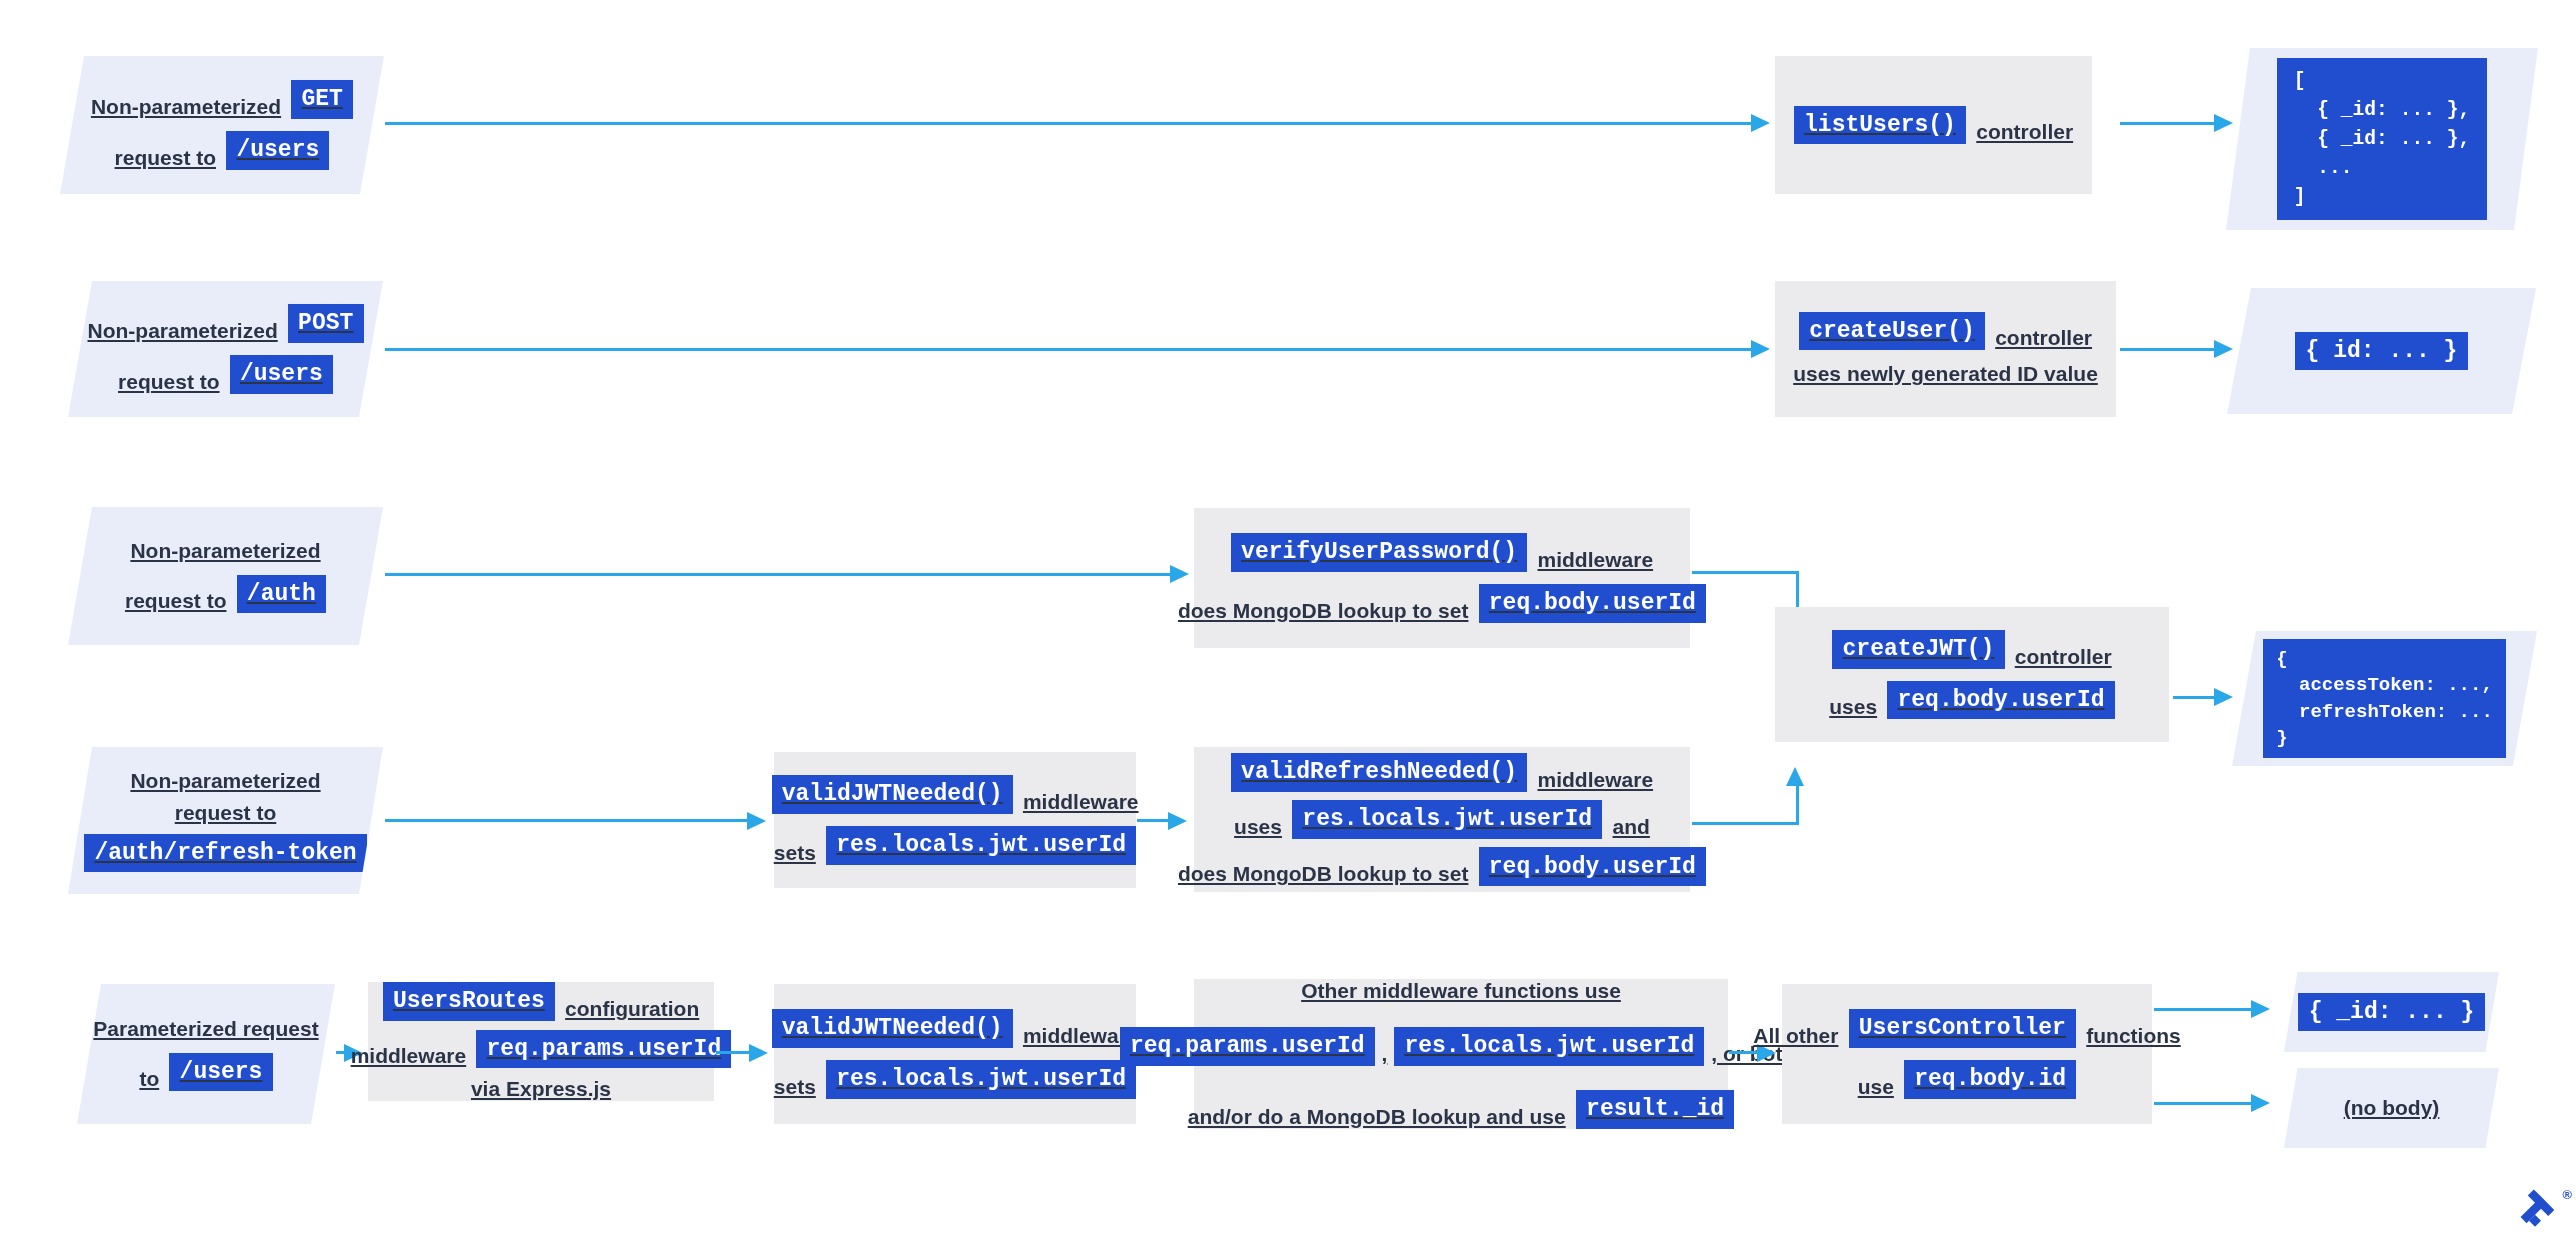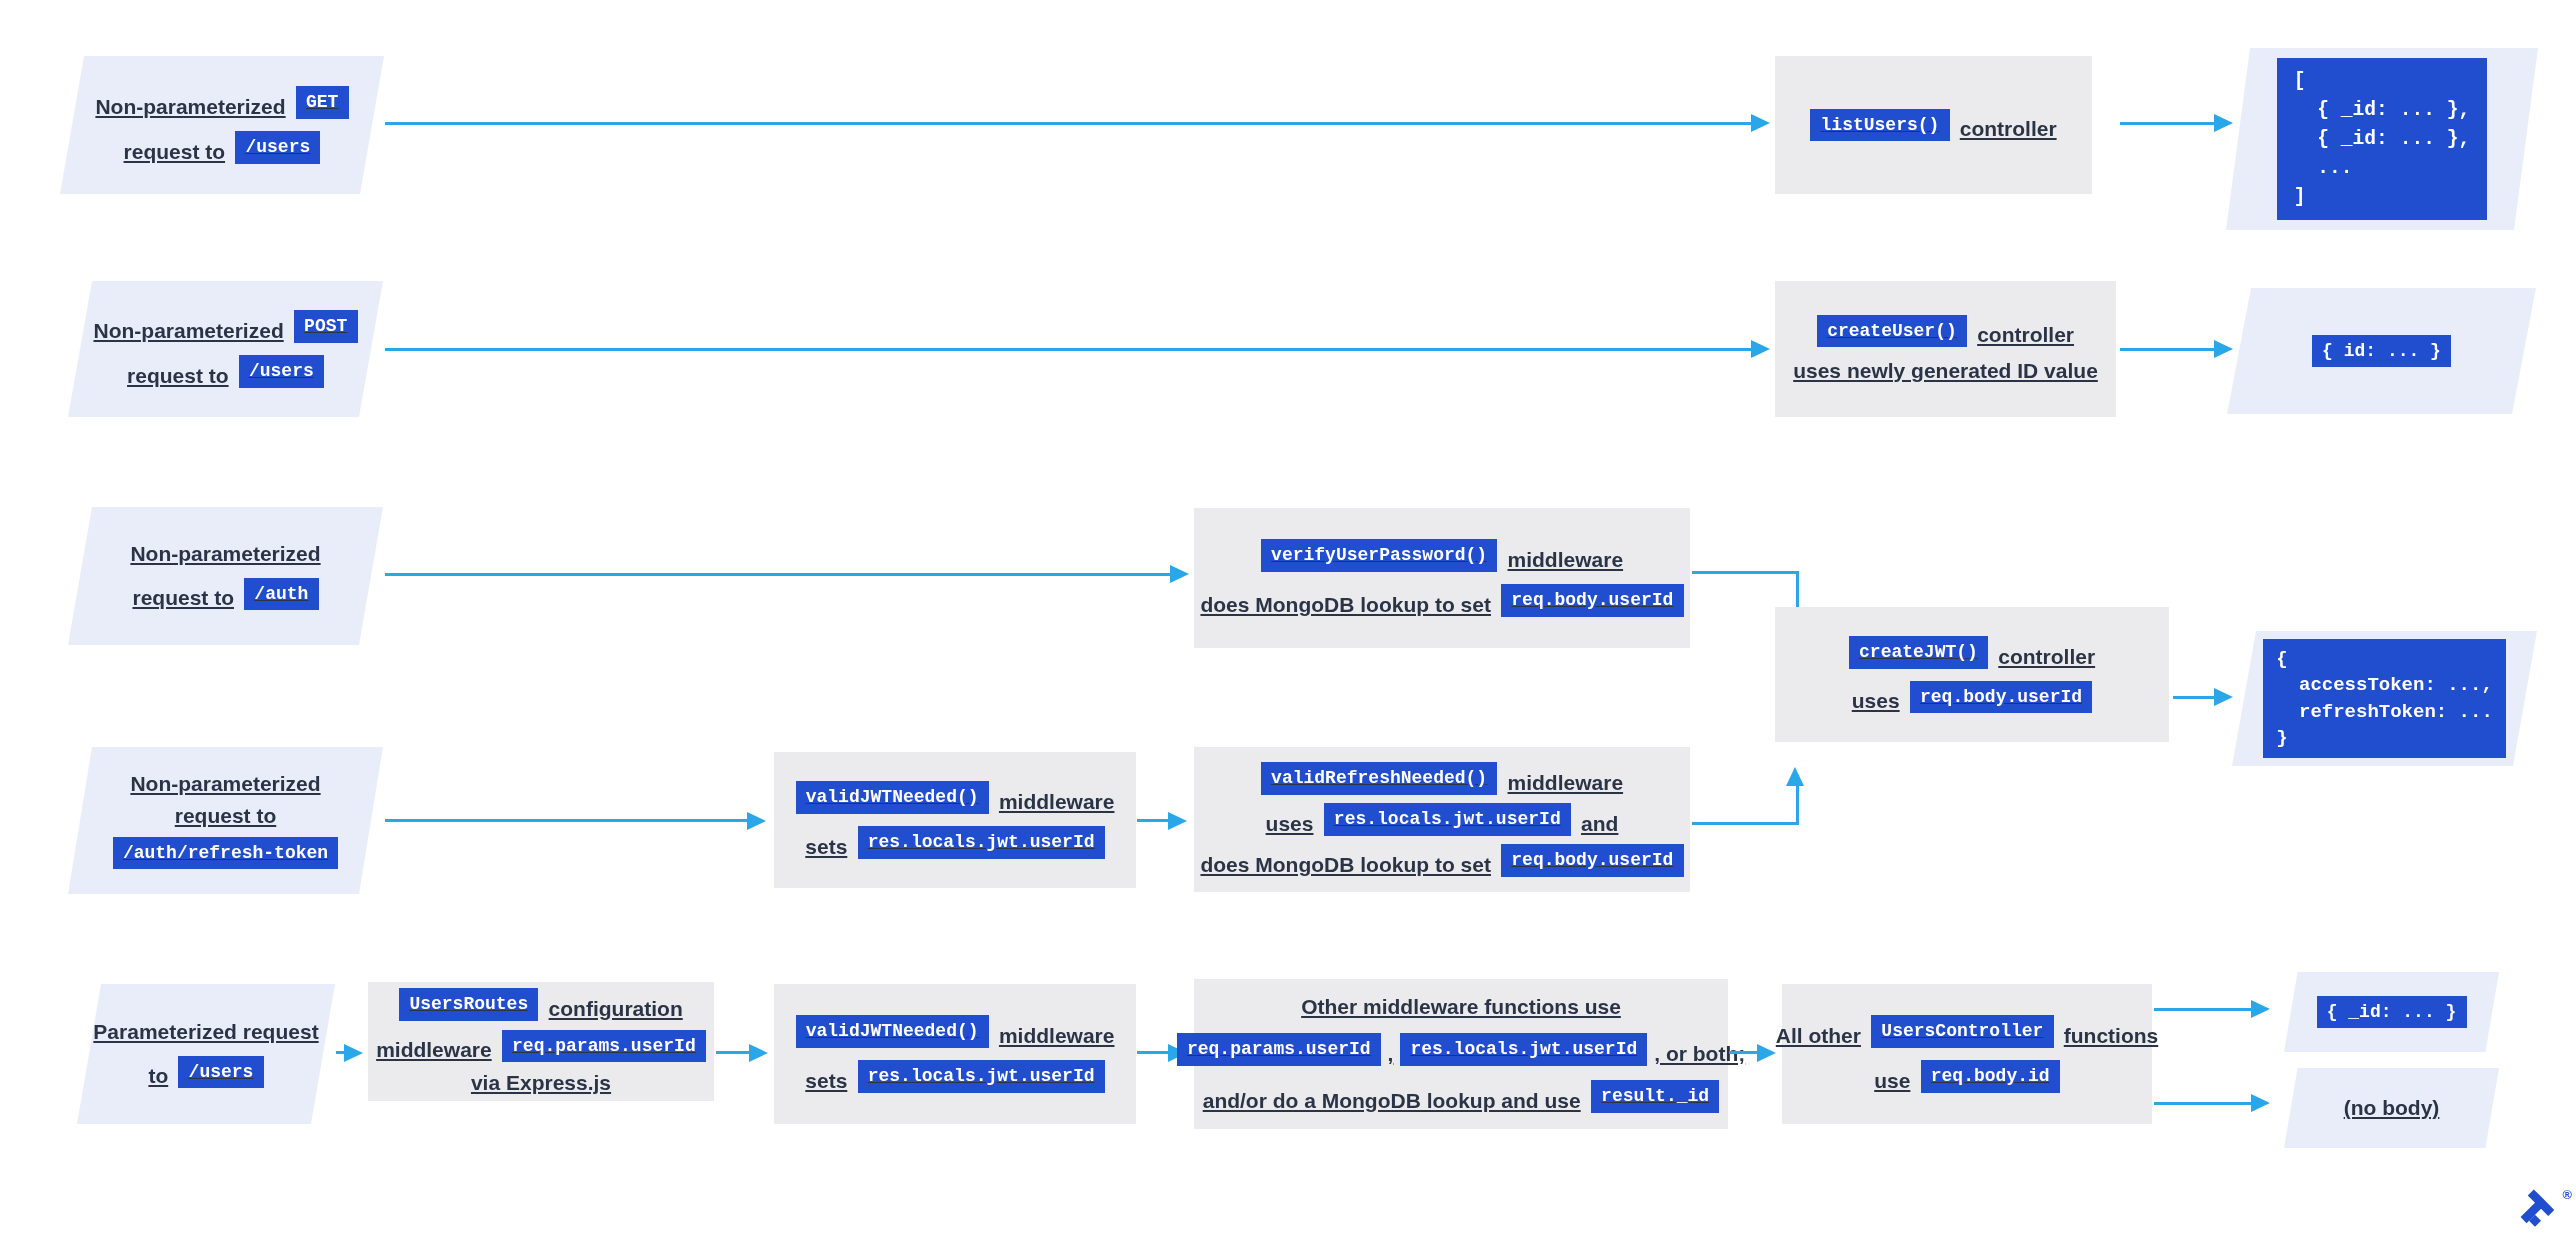--- a/index.html
+++ b/index.html
@@ -15,21 +15,21 @@
           font-family:"Liberation Sans",sans-serif;color:var(--text-dark);overflow:hidden;}
   .node{position:absolute;display:flex;flex-direction:column;justify-content:center;
         align-items:center;gap:12px;}
   .req{background:var(--request-fill);
        clip-path:polygon(24px 0,100% 0,calc(100% - 24px) 100%,0 100%);}
   .req.small{clip-path:polygon(13.6px 0,100% 0,calc(100% - 13.6px) 100%,0 100%);}
   .proc{background:var(--process-fill);}
   .tline{display:flex;align-items:flex-end;gap:10.2px;font-size:21px;font-weight:600;
          color:var(--text-dark);white-space:nowrap;text-decoration:underline;}
   .code{background:var(--badge-blue);color:#fff;font-family:"Liberation Mono",monospace;
-        font-weight:700;font-size:18px;line-height:1.25;padding:5.1px 10.2px;white-space:pre;}
+        font-weight:700;font-size:23px;line-height:1.25;padding:5.1px 10.2px;white-space:pre;}
   .cb{background:var(--badge-blue);color:#fff;font-family:"Liberation Mono",monospace;
       font-weight:700;text-align:left;}
   .cb div{white-space:pre;}
   .cb.big{font-size:19.6px;line-height:29px;padding:8.5px 17px;}
   .cb.med{font-size:19px;line-height:26.4px;padding:6.8px 13.6px;}
   .hline{position:absolute;height:3.4px;background:var(--arrow-blue);}
   .vline{position:absolute;width:3.4px;background:var(--arrow-blue);}
   .tri-r{position:absolute;width:0;height:0;border-top:9.4px solid transparent;
          border-bottom:9.4px solid transparent;border-left:19px solid var(--arrow-blue);}
   .tri-d{position:absolute;width:0;height:0;border-left:9.4px solid transparent;
@@ -247,21 +247,21 @@
     </div>
     <div class="tline">
       <span>sets</span>
       <span class="code">res.locals.jwt.userId</span>
     </div>
   </div>
 
   <div class="hline" style="left:1137px;top:1051px;width:32px;"></div>
   <div class="tri-r" style="left:1168px;top:1044px;"></div>
 
-  <div class="node proc" style="left:1194px;top:979px;width:534px;height:150px;gap:14px;">
+  <div class="node proc" style="left:1194px;top:979px;width:534px;height:150px;gap:24px;">
     <div class="tline">
       <span>Other middleware functions use</span>
     </div>
     <div class="tline" style="gap:6.8px;">
       <span class="code">req.params.userId</span>
       <span>,</span>
       <span class="code">res.locals.jwt.userId</span>
       <span>, or both;</span>
     </div>
     <div class="tline">

